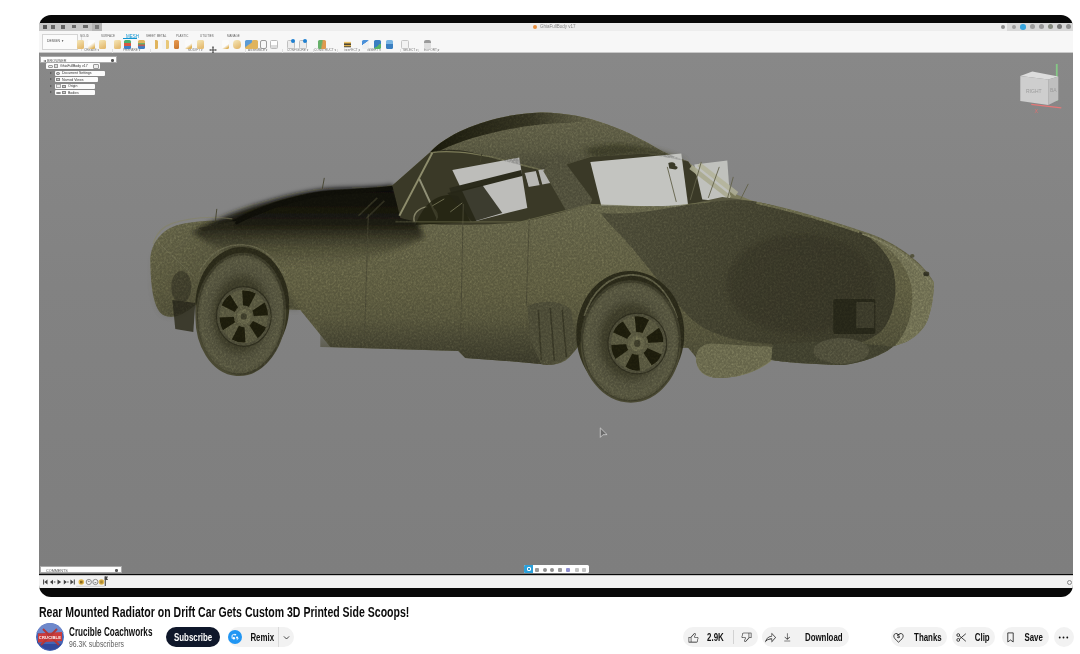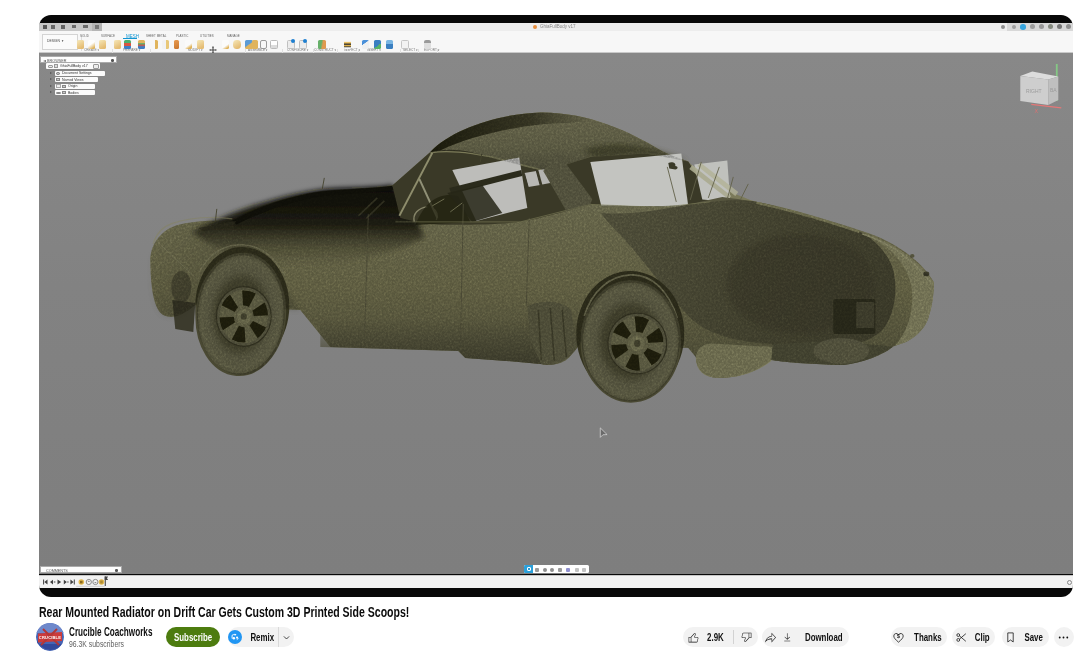--- a/index.html
+++ b/index.html
@@ -425,21 +425,21 @@
       <circle cx="14" cy="14" r="14" fill="#4565b4"></circle>
       <path d="M0,6 A14,14 0 0 1 28,6 L28,10 L0,10 Z" fill="#6e88cb"></path>
       <path d="M1,17 A14,14 0 0 0 27,19 L27,21 L1,21 Z" fill="#32489c"></path>
       <path d="M2,10.5 L26,9 L26,18 L2,19.5 Z" fill="#cc3b3b"></path>
       <path d="M7,6 L23,22 M21,6 L5,22" stroke="#b33737" stroke-width="2"></path>
       <text x="14" y="16" font-size="4" fill="#fff" text-anchor="middle" font-family="Liberation Sans,sans-serif" font-weight="bold" letter-spacing="0.2">CRUCIBLE</text>
     </svg>
   </div>
   <div class="chname">Crucible Coachworks</div>
   <div class="chsubs">96.3K subscribers</div>
-  <div class="pill" style="left:166px;width:54px;background:#4d7c0f">
+  <div class="pill" style="left:166px;width:54px;background:#0f172a">
       <span class="ptext" style="color:#fff">Subscribe</span>
     </div>
   <div class="pill" style="left:228.3px;width:49.7px;border-radius:10.2px 0 0 10.2px">
     <svg class="ic" width="14" height="14" viewBox="0 0 24 24" style="margin-right:4px">
         <circle cx="12" cy="12" r="12" fill="#2196f3"></circle>
         <path d="M7,14.5 L7,10 a2,2 0 0 1 2,-2 l4,0" stroke="#fff" stroke-width="1.6" fill="none"></path>
         <path d="M11.6,6.2 L14.6,8 L11.6,9.8 Z" fill="#fff"></path>
         <circle cx="10" cy="14" r="2.2" fill="#fff"></circle>
         <circle cx="15.5" cy="13" r="1.8" fill="#fff"></circle>
         <path d="M15,16.5 a3,3 0 0 0 2.5,-3" stroke="#fff" stroke-width="1.3" fill="none"></path>

